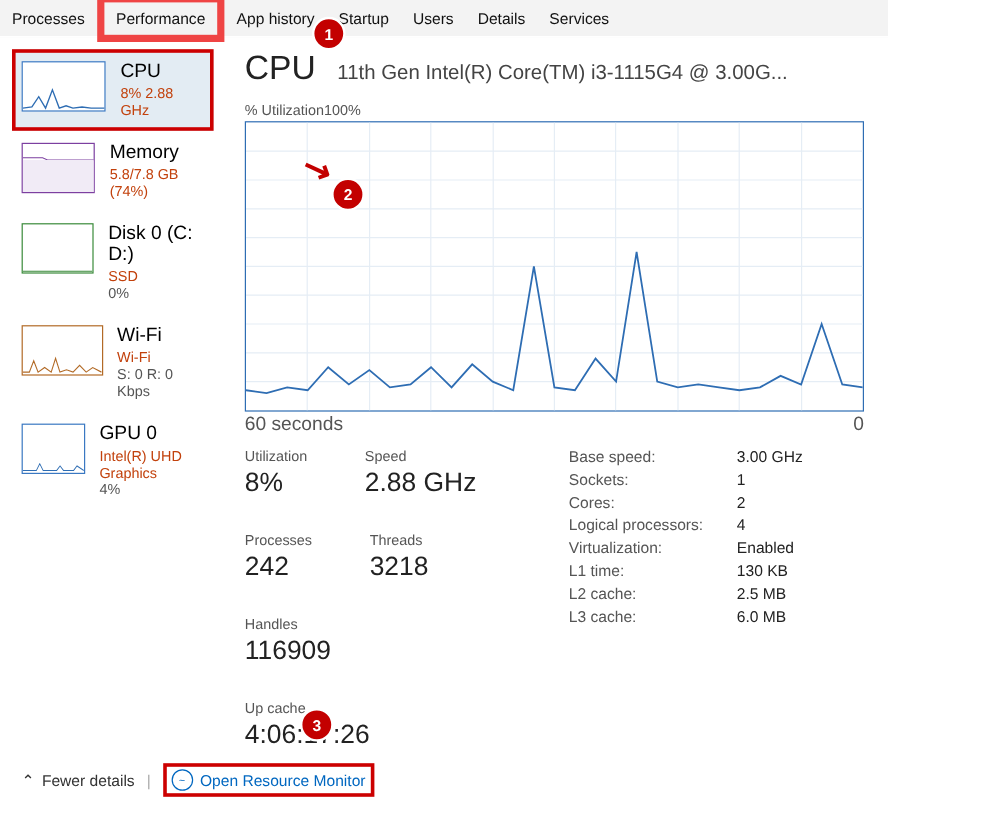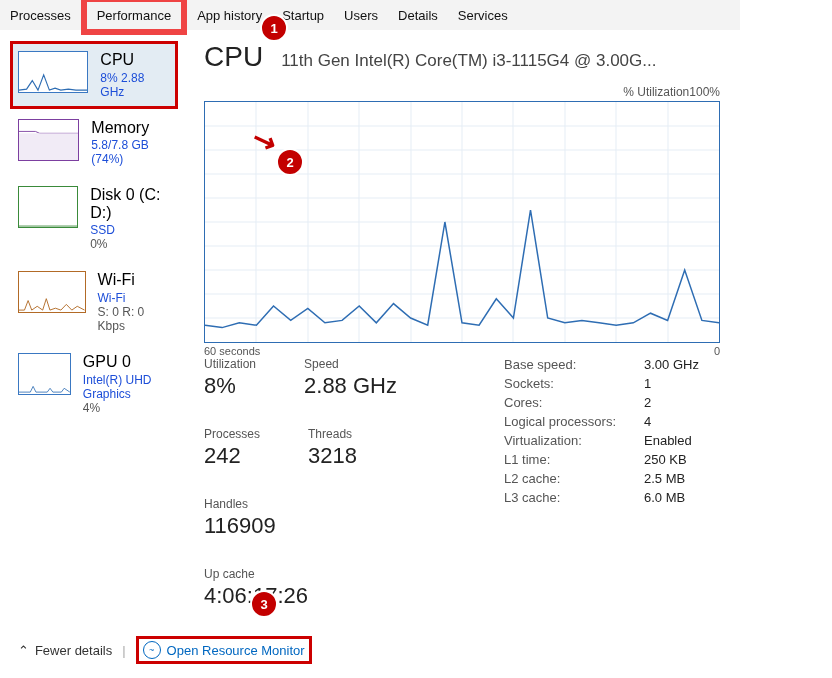--- a/index.html
+++ b/index.html
@@ -7,32 +7,32 @@
 .tabs{display:flex;background:#f3f3f3;border-bottom:1px solid #fff;height:30px;align-items:center}
 .tab{padding:6px 10px;color:#111;position:relative}
 .tabs .sel-border{border:6px solid #ef4444;box-sizing:border-box}
 .content{display:flex;height:600px}
 .side{width:270px;padding:10px 0 0 10px}
 .card{display:flex;gap:12px;padding:10px 8px;align-items:flex-start;cursor:default}
 .card.active{background:#e3ecf3;border:3px solid #cc0000;box-sizing:border-box;padding:7px 5px}
 .thumb{width:72px;height:42px;border:1px solid #3a78c2;box-sizing:border-box;background:#fff;position:relative}
 .thumb svg{position:absolute;left:0;top:0;width:100%;height:100%}
 .card-title{font-size:16px;font-weight:400;color:#000;line-height:1.1}
-.card-sub{font-size:12px;color:#1d4ed8;margin-top:2px}
+.card-sub{font-size:12px;color:#c2410c;margin-top:2px}
 .card-sub2{font-size:12px;color:#555}
 .main{flex:1;padding:10px 20px 0 26px;position:relative}
 .hdr{display:flex;align-items:baseline;gap:18px}
 .big{font-size:28px;font-weight:400;color:#222}
 .sub{font-size:17px;color:#444;white-space:nowrap;overflow:hidden;text-overflow:ellipsis;flex:1}
 .gl{margin-top:12px}
-.gl-top{display:flex;justify-content:flex-end;font-size:12px;color:#555}
+.gl-top{display:flex;justify-content:flex-start;font-size:12px;color:#555}
 .chart{width:514px;height:240px;border:1px solid #2e6db3;margin-top:2px;background:#fff;position:relative}
 .chart svg{position:absolute;left:0;top:0;width:100%;height:100%}
-.gl-bot{display:flex;justify-content:space-between;font-size:11px;color:#555;margin-top:2px}
-.stats{display:flex;gap:30px}
+.gl-bot{display:flex;justify-content:space-between;font-size:16px;color:#555;margin-top:2px}
+.stats{display:flex;margin-top:10px;}
 .lbl{font-size:12px;color:#555}
 .val{font-size:22px;color:#222;margin-top:2px}
 .left-col{display:flex;flex-wrap:wrap;gap:28px 48px;width:270px}
 .pair .lbl{margin-bottom:2px}
 .right-col{display:flex;flex-direction:column;font-size:13px;color:#555;gap:4px}
 .right-col .row{display:flex;gap:10px}
 .right-col .k{width:130px}
 .right-col .v{color:#222}
 .footer{position:absolute;bottom:14px;left:18px;display:flex;align-items:center;font-size:13px;color:#333}
 .chev{margin-right:6px;color:#333}
@@ -214,21 +214,21 @@
           <div class="row">
               <span class="k">Logical processors:</span>
               <span class="v">4</span>
             </div>
           <div class="row">
               <span class="k">Virtualization:</span>
               <span class="v">Enabled</span>
             </div>
           <div class="row">
               <span class="k">L1 time:</span>
-              <span class="v">250 KB</span>
+              <span class="v">130 KB</span>
             </div>
           <div class="row">
               <span class="k">L2 cache:</span>
               <span class="v">2.5 MB</span>
             </div>
           <div class="row">
               <span class="k">L3 cache:</span>
               <span class="v">6.0 MB</span>
             </div>
         </div>

